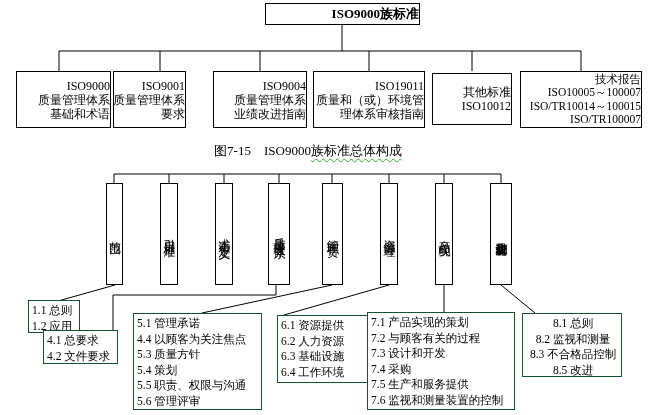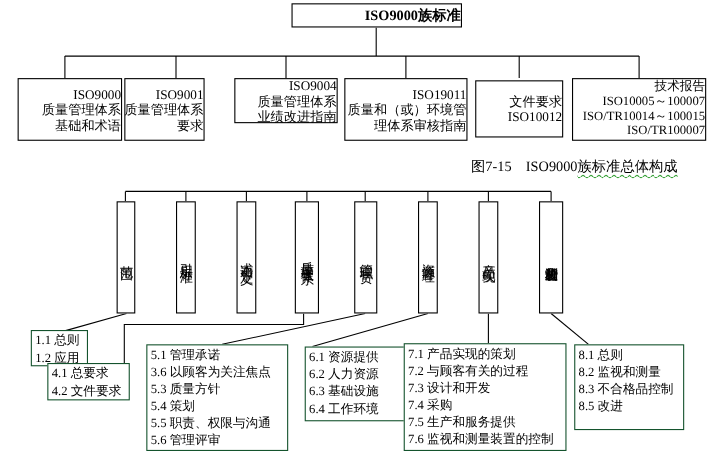--- a/index.html
+++ b/index.html
@@ -23,21 +23,21 @@
   .vbox span{
     writing-mode:vertical-rl;text-orientation:upright;
     font-size:12px;letter-spacing:2px;white-space:nowrap;
   }
   .leaf{
     position:absolute;box-sizing:border-box;border:1px solid #14532d;background:#ffffff;
     padding:2px 1px 0 3px;text-align:left;
   }
   .leaf .ln{font-size:11.5px;line-height:15.5px;white-space:nowrap;}
   .caption{
-    position:absolute;left:0;top:143px;width:616px;text-align:right;
+    position:absolute;left:0;top:143px;width:616px;text-align:center;
     font-size:13px;line-height:16px;
   }
   .caption .wavy{
     text-decoration:underline;
     text-decoration-style:wavy;
     text-decoration-color:#3aa23a;
     text-decoration-thickness:1px;
     text-underline-offset:3px;
   }
 </style>
@@ -81,32 +81,32 @@
   <div class="box" style="left:16px;top:71px;width:95px;height:57px;padding-left:38px;">
     <div class="ln">ISO9000</div>
     <div class="ln">质量管理体系</div>
     <div class="ln">基础和术语</div>
   </div>
   <div class="box" style="left:113px;top:71px;width:73px;height:57px;">
     <div class="ln">ISO9001</div>
     <div class="ln">质量管理体系</div>
     <div class="ln">要求</div>
   </div>
-  <div class="box" style="left:213px;top:71px;width:94px;height:41px;">
+  <div class="box" style="left:213px;top:71px;width:94px;height:57px;">
     <div class="ln">ISO9004</div>
     <div class="ln">质量管理体系</div>
     <div class="ln">业绩改进指南</div>
   </div>
   <div class="box" style="left:313px;top:71px;width:112px;height:57px;">
     <div class="ln">ISO19011</div>
     <div class="ln">质量和（或）环境管</div>
     <div class="ln">理体系审核指南</div>
   </div>
   <div class="box" style="left:432px;top:73px;width:80px;height:52px;">
-    <div class="ln">文件要求</div>
+    <div class="ln">其他标准</div>
     <div class="ln">ISO10012</div>
   </div>
   <div class="box std-f" style="left:520px;top:71px;width:122px;height:57px;">
     <div class="ln">技术报告</div>
     <div class="ln">ISO10005～100007</div>
     <div class="ln">ISO/TR10014～100015</div>
     <div class="ln">ISO/TR100007</div>
   </div>
 
   <div class="caption">
@@ -141,40 +141,40 @@
   <div class="leaf" style="left:28px;top:300px;width:52px;height:33px;">
     <div class="ln">1.1 总则</div>
     <div class="ln">1.2 应用</div>
   </div>
   <div class="leaf" style="left:43px;top:330px;width:75px;height:34px;">
     <div class="ln">4.1 总要求</div>
     <div class="ln">4.2 文件要求</div>
   </div>
   <div class="leaf" style="left:133px;top:313px;width:129px;height:97px;">
     <div class="ln">5.1 管理承诺</div>
-    <div class="ln">3.6 以顾客为关注焦点</div>
+    <div class="ln">4.4 以顾客为关注焦点</div>
     <div class="ln">5.3 质量方针</div>
     <div class="ln">5.4 策划</div>
     <div class="ln">5.5 职责、权限与沟通</div>
     <div class="ln">5.6 管理评审</div>
   </div>
   <div class="leaf" style="left:277px;top:315px;width:103px;height:68px;">
     <div class="ln">6.1 资源提供</div>
     <div class="ln">6.2 人力资源</div>
     <div class="ln">6.3 基础设施</div>
     <div class="ln">6.4 工作环境</div>
   </div>
   <div class="leaf" style="left:367px;top:312px;width:148px;height:98px;">
     <div class="ln">7.1 产品实现的策划</div>
     <div class="ln">7.2 与顾客有关的过程</div>
     <div class="ln">7.3 设计和开发</div>
     <div class="ln">7.4 采购</div>
     <div class="ln">7.5 生产和服务提供</div>
     <div class="ln">7.6 监视和测量装置的控制</div>
   </div>
-  <div class="leaf" style="left:522px;top:313px;width:100px;height:78px;">
+  <div class="leaf" style="left:522px;top:313px;width:100px;height:64px;text-align:center;">
     <div class="ln">8.1 总则</div>
     <div class="ln">8.2 监视和测量</div>
     <div class="ln">8.3 不合格品控制</div>
     <div class="ln">8.5 改进</div>
   </div>
 
 </div>
 
 </body></html>

